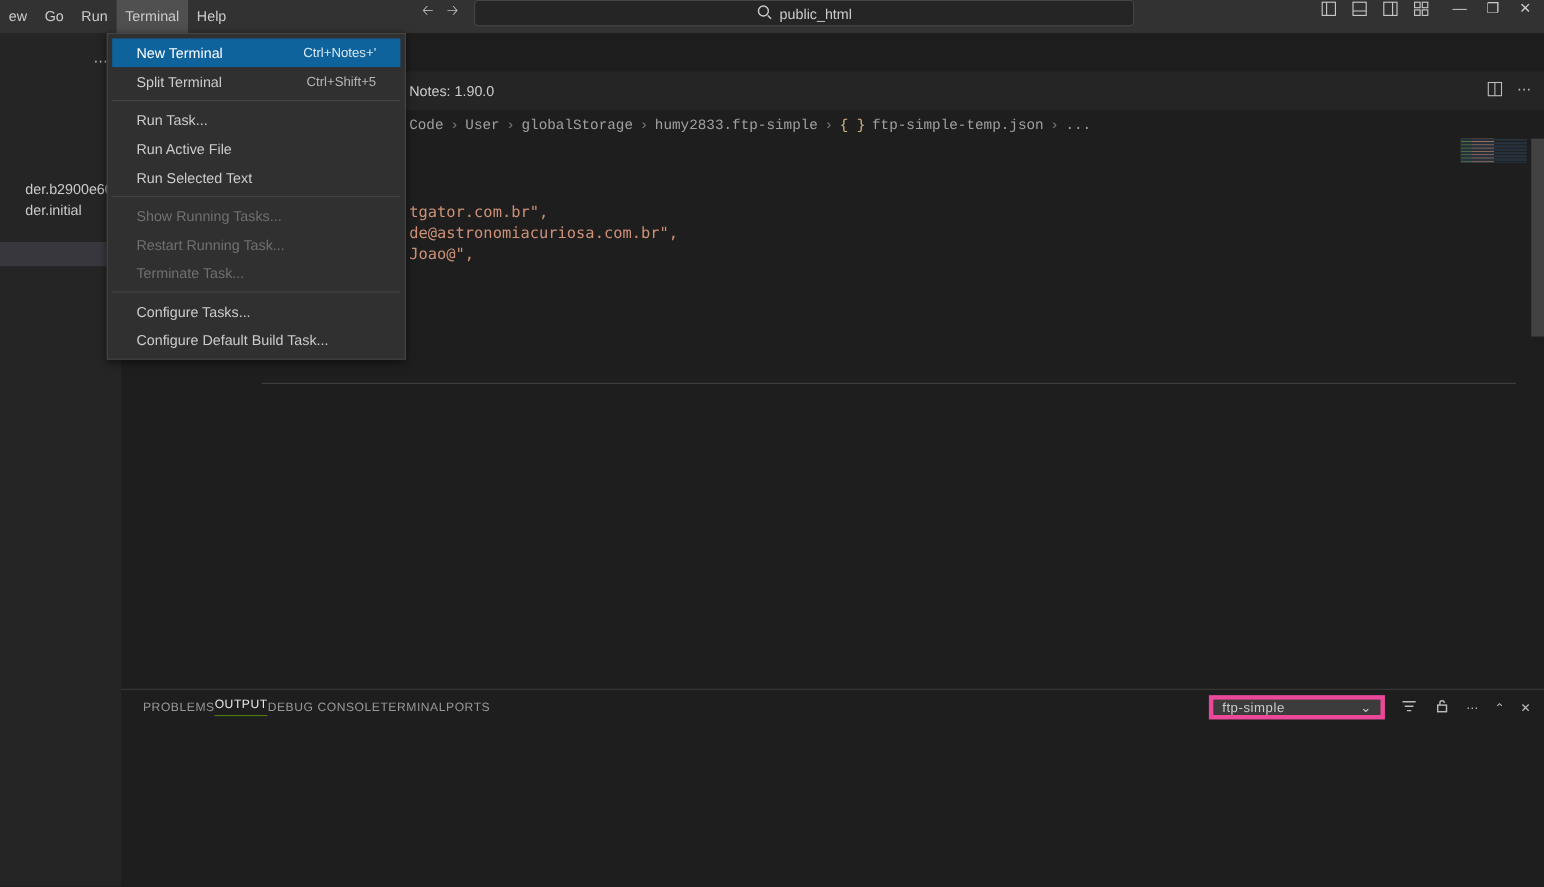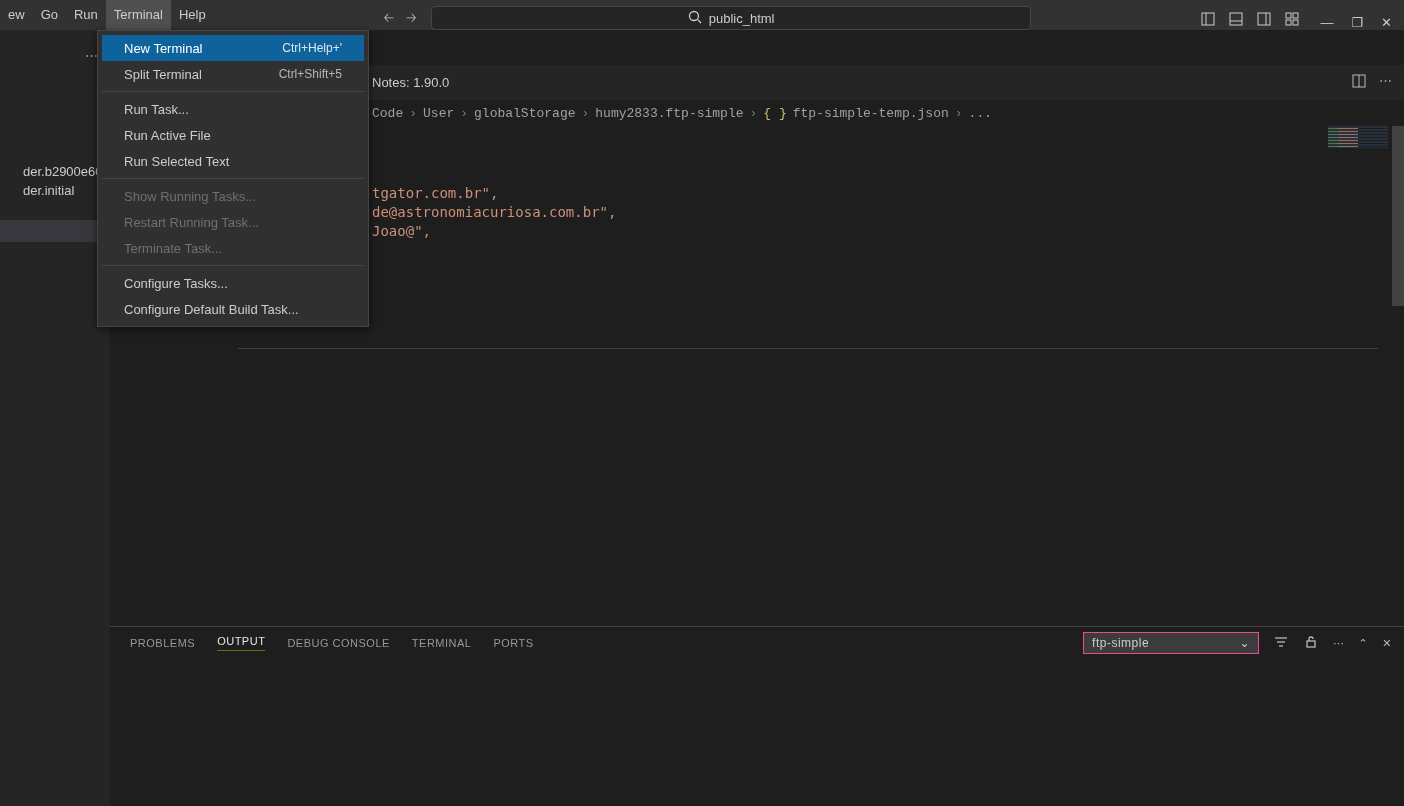--- a/index.html
+++ b/index.html
@@ -10,21 +10,21 @@
   font-family: "Segoe UI", sans-serif;
   font-size: 13px;
   color: #cccccc;
   overflow: hidden;
   position: relative;
 }
 .titlebar {
   height: 30px;
   background: #323233;
   display: flex;
-  align-items: flex-end;
+  align-items: flex-start;
   position: relative;
 }
 .menu-items { display: flex; padding-left: 0; }
 .menu-item {
   padding: 0 8px;
   height: 30px;
   line-height: 30px;
   cursor: pointer;
 }
 .menu-item.active { background: #505050; }
@@ -154,39 +154,38 @@
   background: #1e1e1e;
   border-top: 1px solid #414141;
   display: flex;
   flex-direction: column;
 }
 .panel-tabs {
   height: 32px;
   display: flex;
   align-items: center;
   padding-left: 20px;
-  gap: 22px;
   font-size: 11px;
   letter-spacing: 0.5px;
   color: #989898;
 }
 .panel-tab.active { color: #e7e7e7; border-bottom: 1px solid #4d7c0f; padding-bottom: 3px;}
 .panel-right {
   margin-left: auto;
   display: flex;
   align-items: center;
   gap: 14px;
   padding-right: 12px;
   color: #bbb;
 }
 .select-box {
-  width: 176px;
+  width: 160px;
   height: 22px;
   background: #3c3c3c;
-  border: 1px solid #ec4899;
+  border: 4px solid #ec4899;
   display: flex;
   align-items: center;
   justify-content: space-between;
   padding: 0 8px;
   font-size: 12px;
   color: #ccc;
 }
 
 
 .dropdown {
@@ -344,21 +343,21 @@
         </div>
       </div>
     </div>
 
   </div>
 </div>
 
 <div class="dropdown" id="dropdown">
     <div class="dd-item selected">
       <span>New Terminal</span>
-      <span class="shortcut">Ctrl+Help+'</span>
+      <span class="shortcut">Ctrl+Notes+'</span>
     </div>
     <div class="dd-item">
       <span>Split Terminal</span>
       <span class="shortcut">Ctrl+Shift+5</span>
     </div>
     <div class="dd-sep"></div>
     <div class="dd-item">
       <span>Run Task...</span>
     </div>
     <div class="dd-item">

